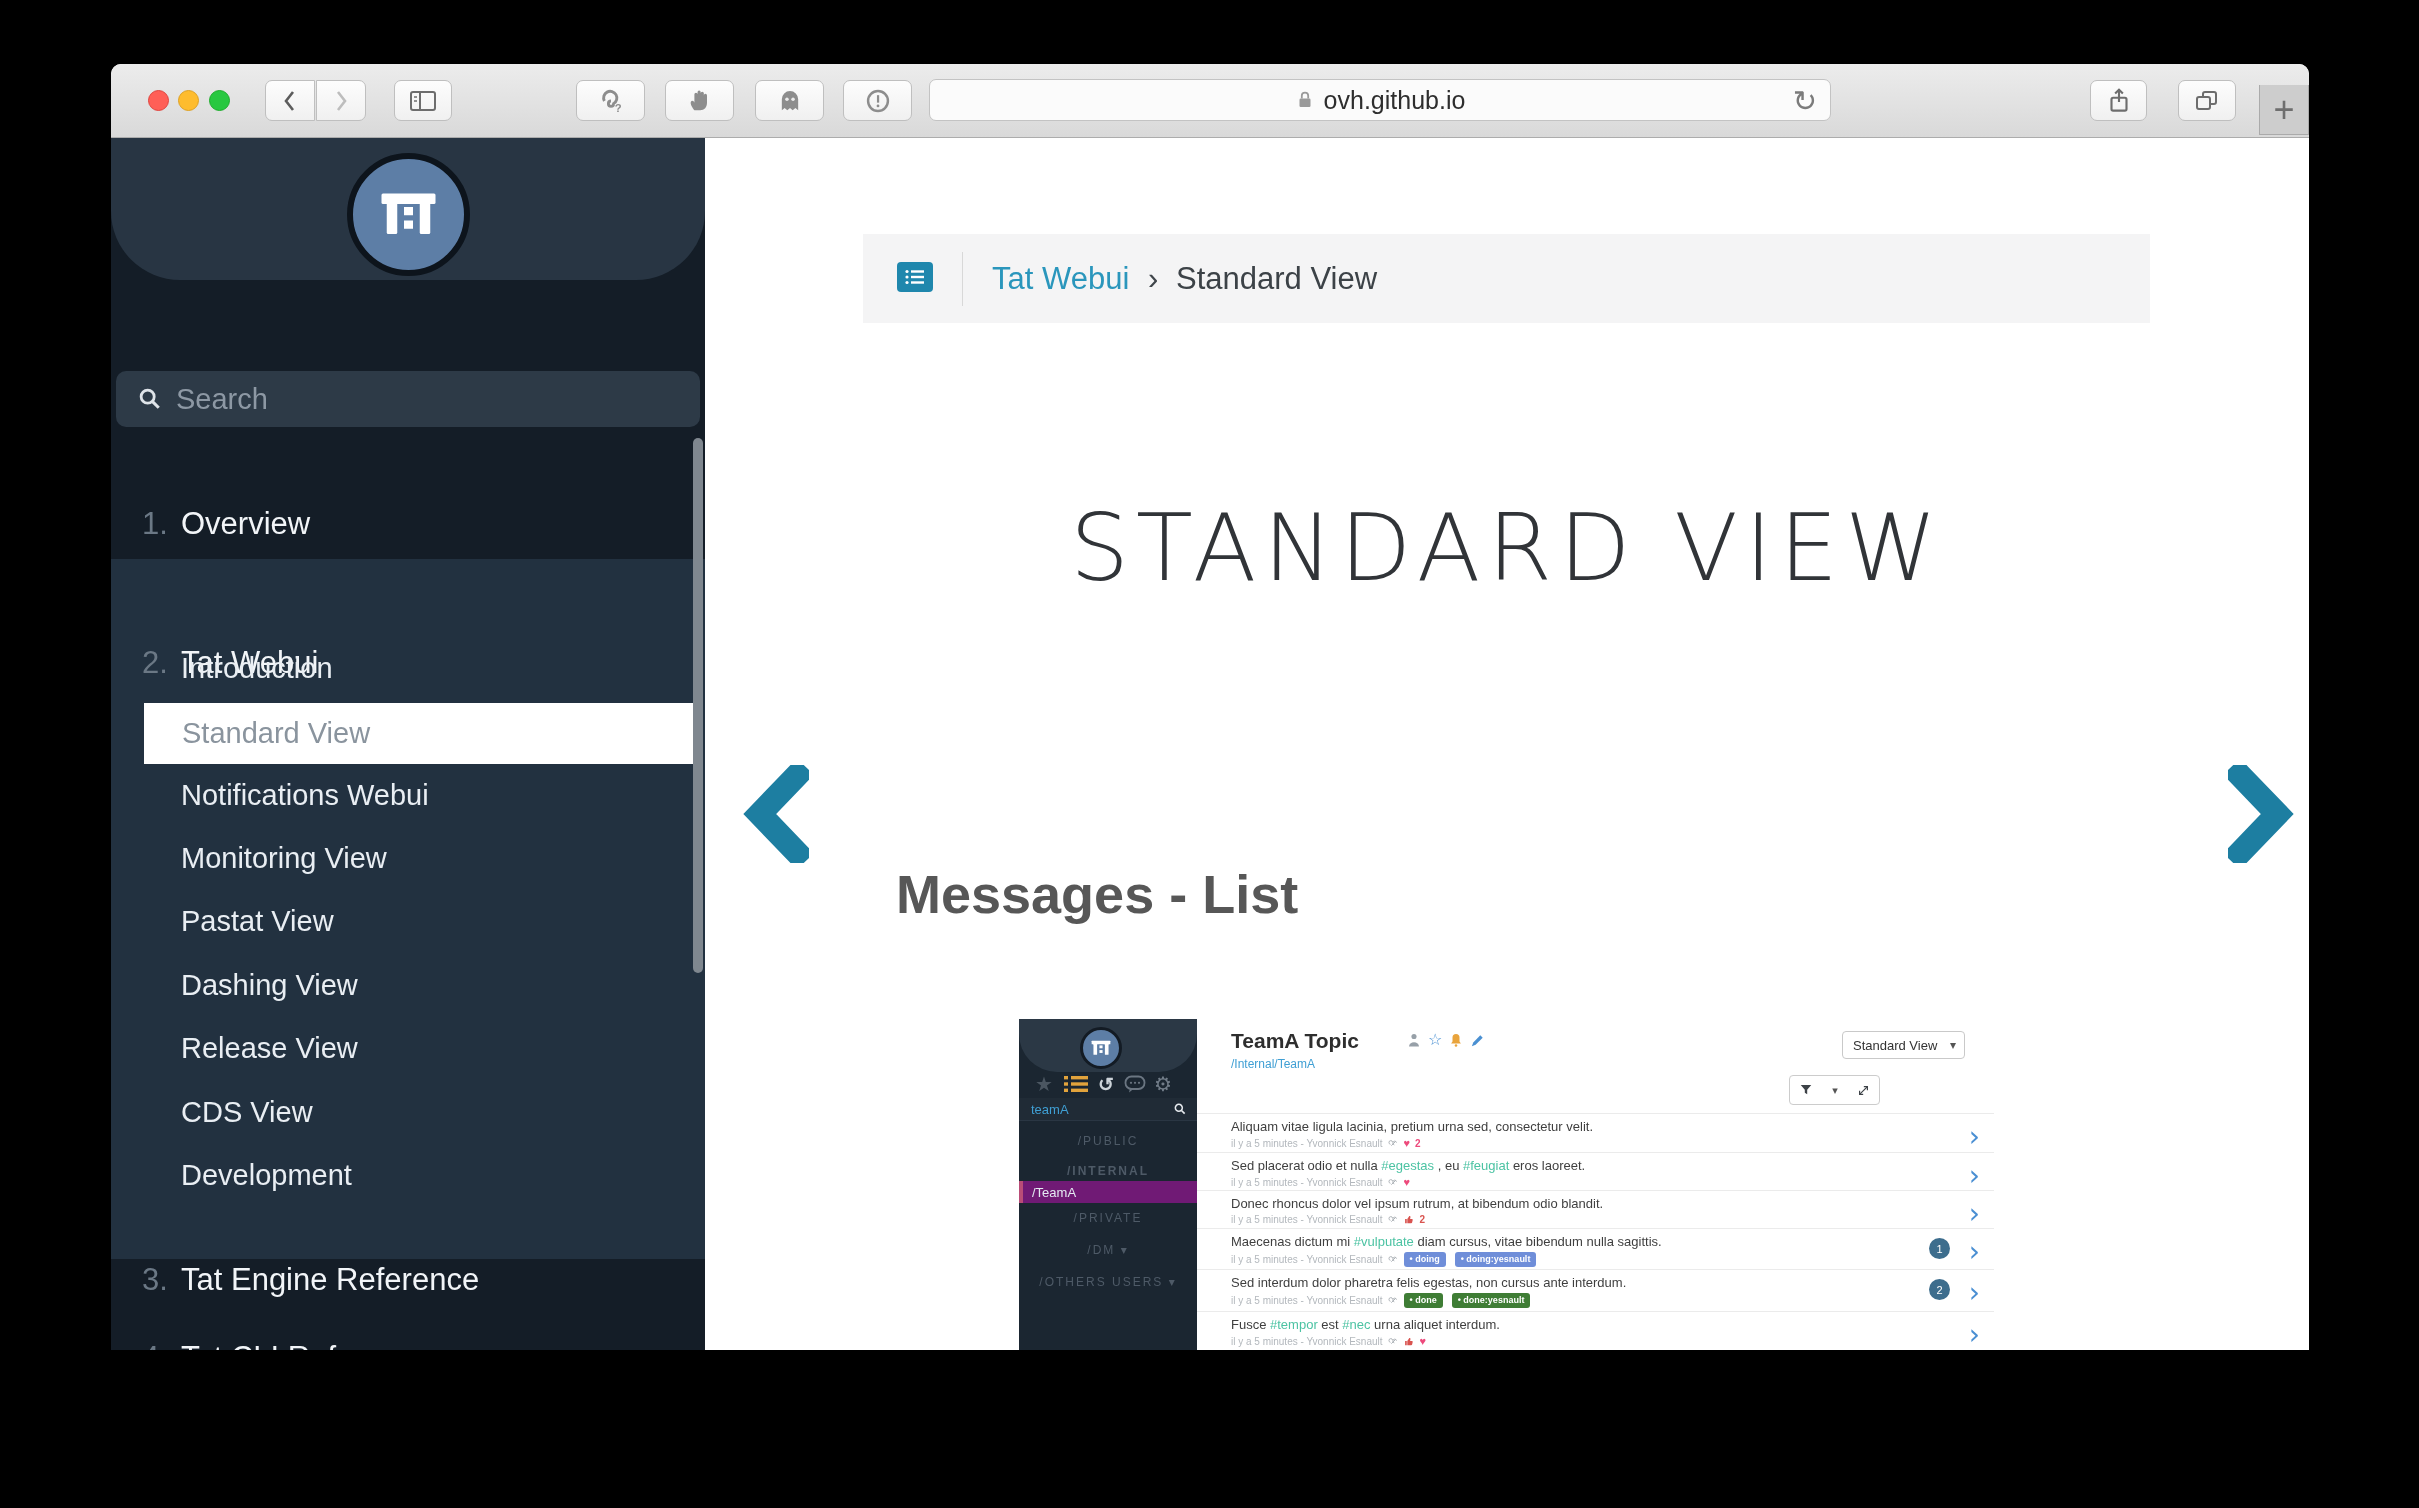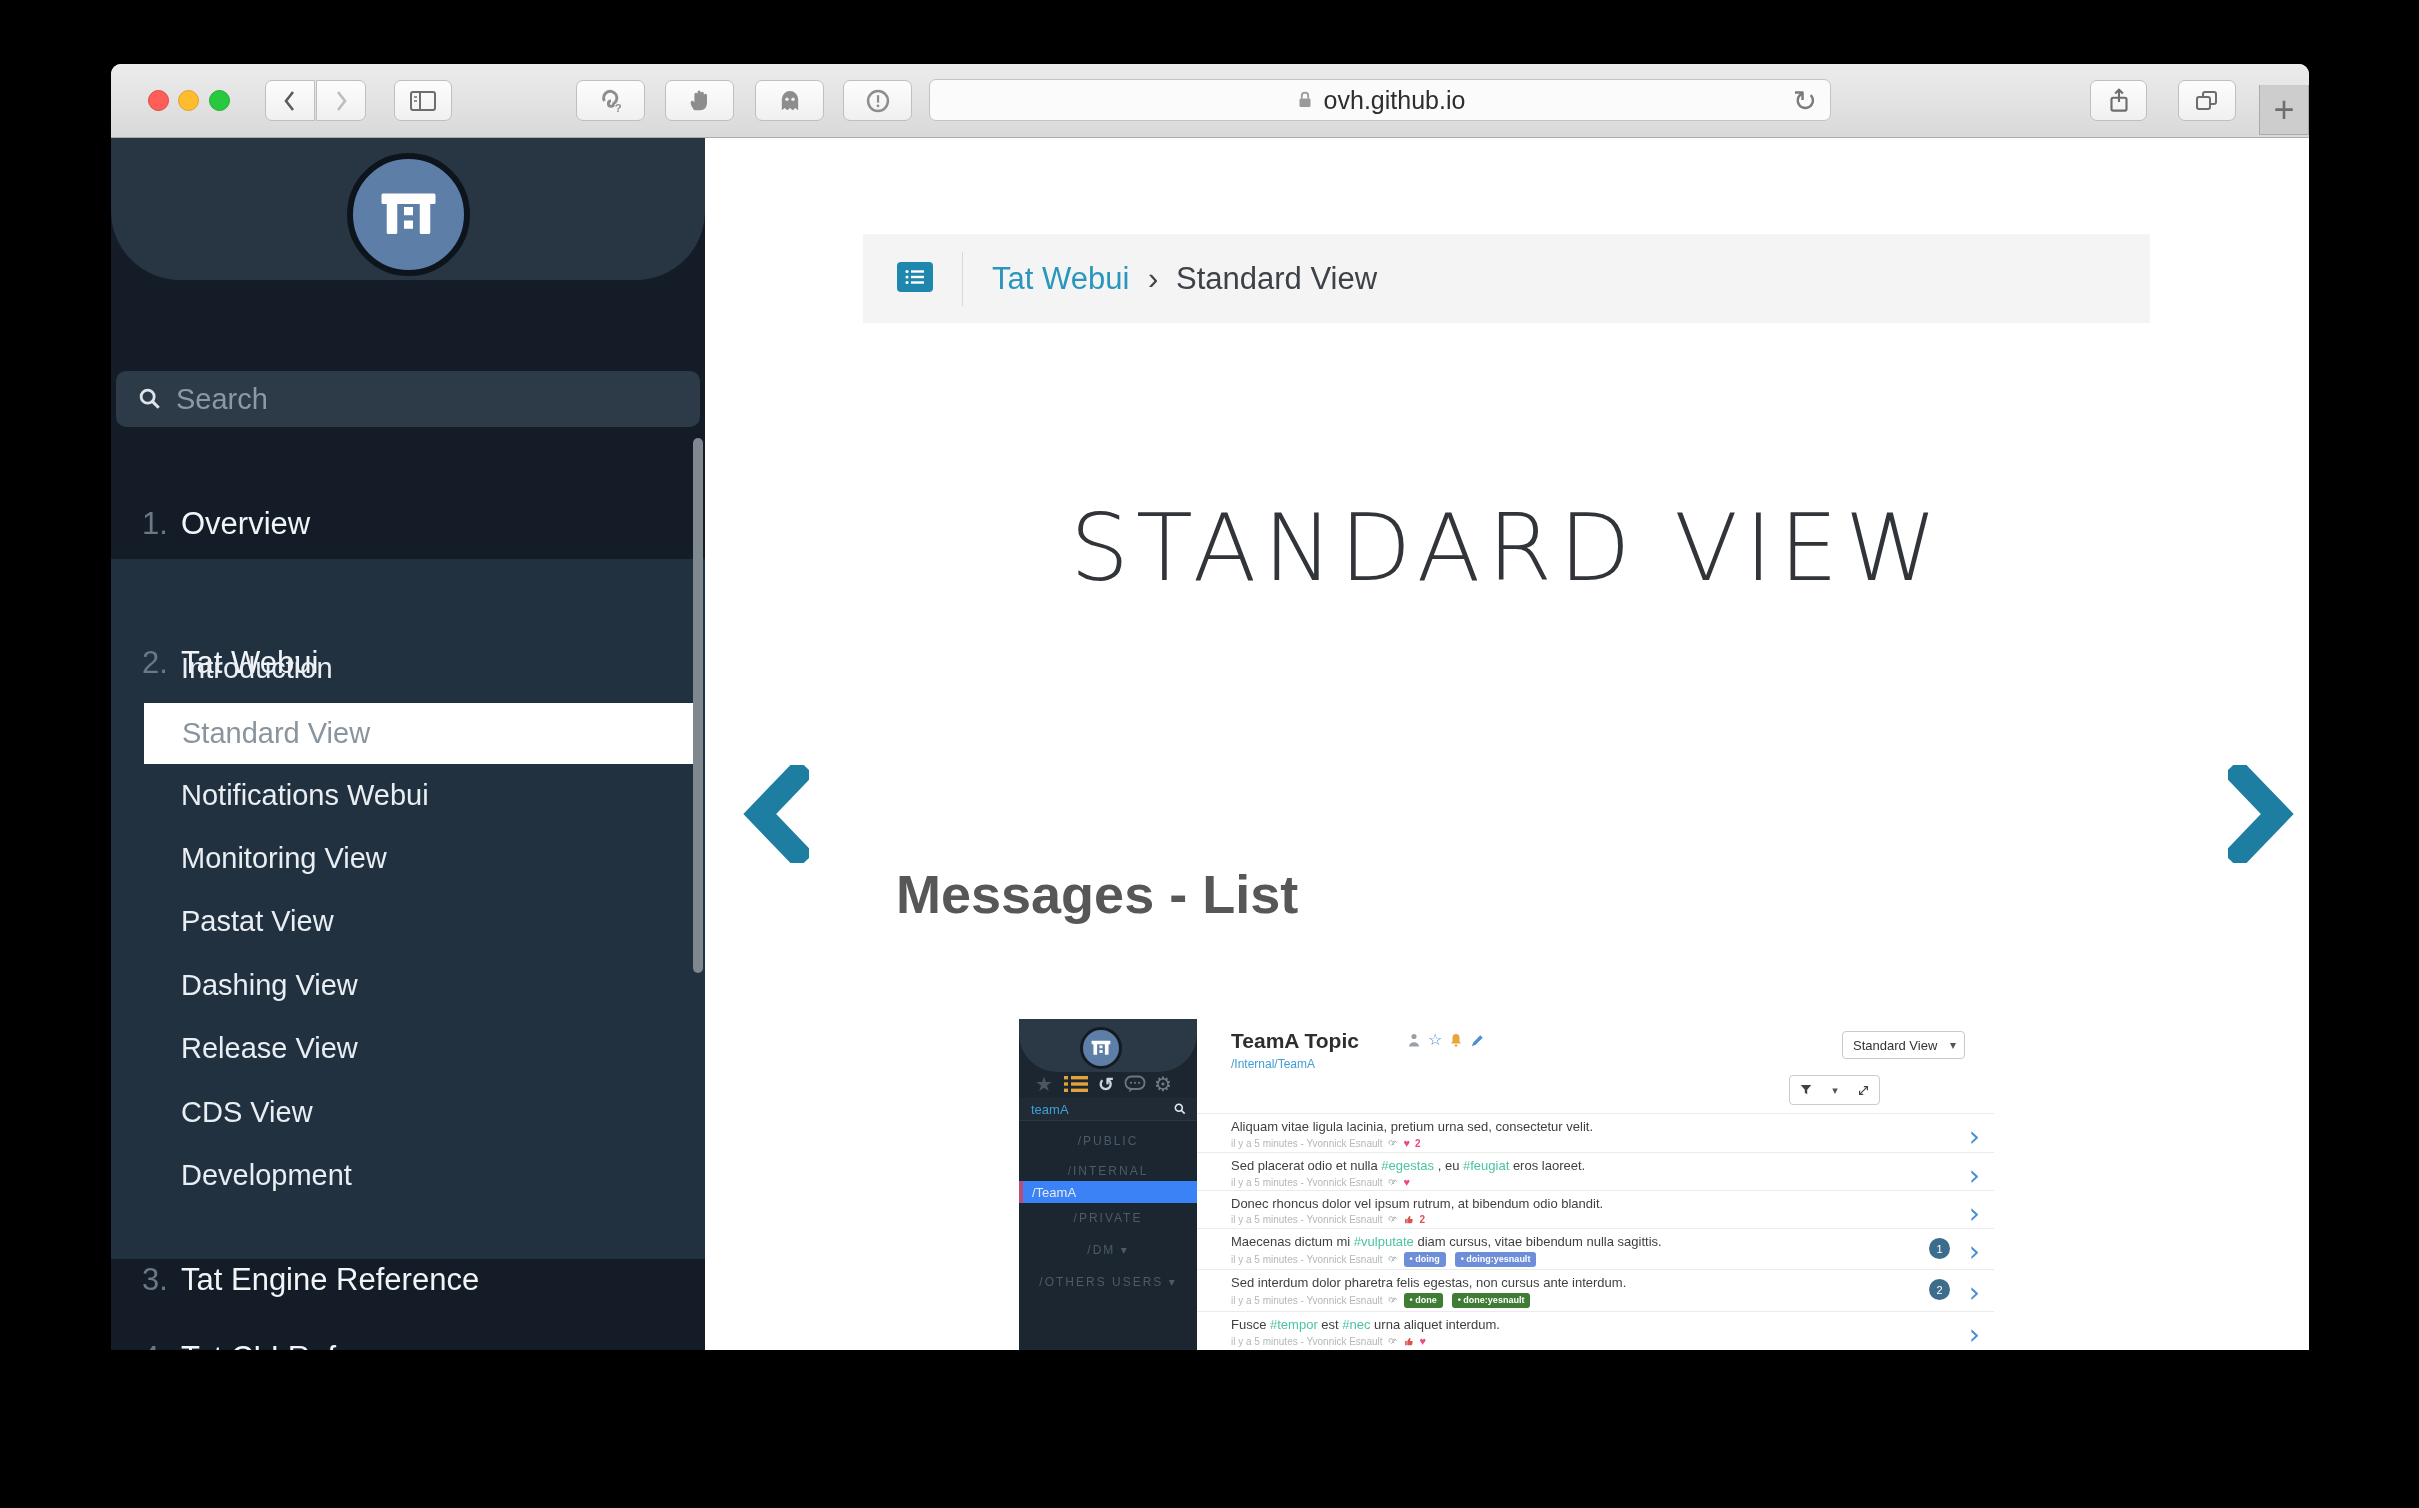--- a/index.html
+++ b/index.html
@@ -76,21 +76,21 @@
   #mside { position:absolute; left:0; top:0; width:178px; height:405px; background:#1b2631; }
   #mpanel { position:absolute; left:0; top:0; width:178px; height:53px; background:#2b3845; border-radius:0 0 38px 38px; }
   #mlogo { position:absolute; left:61px; top:8px; width:42px; height:42px; border-radius:50%;
            background:#5d7ea6; border:3px solid #131b24; display:flex; align-items:center; justify-content:center; }
   .micon { position:absolute; top:55px; height:20px; display:flex; align-items:center; }
   #msearch { position:absolute; left:0; top:79px; width:178px; height:23px; background:#202b36;
              border-bottom:1px solid #2a3643; display:flex; align-items:center; }
   #msearch .val { color:#3f9fd4; font-size:13px; margin-left:12px; flex:1; }
   .mitem { position:absolute; left:0; width:178px; text-align:center; color:#4e5a67; font-size:12px;
            letter-spacing:2px; white-space:nowrap; }
-  #mactive { position:absolute; left:0; top:162px; width:178px; height:22px; background:#3b82f6;
+  #mactive { position:absolute; left:0; top:162px; width:178px; height:22px; background:#701a75;
              border-left:4px solid #b94d77; display:flex; align-items:center; }
   #mactive span { color:#e4ebf2; font-size:13px; margin-left:9px; letter-spacing:0; }
   #mmain { position:absolute; left:178px; top:0; width:797px; height:405px; background:#fff; }
   #mtopic { position:absolute; left:34px; top:10px; font-size:21px; font-weight:bold; color:#2e2e2e; }
   #mtopic-icons { position:absolute; left:210px; top:13px; display:flex; gap:7px; align-items:center; }
   #mpath { position:absolute; left:34px; top:38px; font-size:12px; color:#3f9fd4; }
   #mselect { position:absolute; left:645px; top:12px; width:123px; height:28px; border:1px solid #c9c9c9;
              border-radius:4px; background:#fff; display:flex; align-items:center; }
   #mselect .sv { font-size:13px; color:#333; margin-left:10px; flex:1; }
   #mselect .caret { color:#555; font-size:12px; margin-right:8px; }
@@ -349,21 +349,21 @@
             <span class="val">teamA</span>
             <span style="margin-right:10px;">
               <svg width="14" height="14" viewBox="0 0 24 24">
                 <circle cx="10" cy="10" r="6" fill="none" stroke="#e6eaee" stroke-width="2.6"></circle>
                 <line x1="14.5" y1="14.5" x2="20" y2="20" stroke="#e6eaee" stroke-width="2.8"></line>
               </svg>
             </span>
           </div>
 
           <div class="mitem" style="top:115px;">/PUBLIC</div>
-          <div class="mitem" style="top:145px;">/INTERNAL</div>
+          <div class="mitem" style="top:145px;font-weight:bold;">/INTERNAL</div>
           <div id="mactive">
             <span>/TeamA</span>
           </div>
           <div class="mitem" style="top:192px;">/PRIVATE</div>
           <div class="mitem" style="top:224px;"><span>/DM</span> <span>▾</span></div>
           <div class="mitem" style="top:256px;"><span>/OTHERS USERS</span> <span>▾</span></div>
         </div>
 
         <div id="mmain">
           <div id="mtopic">TeamA Topic</div>

